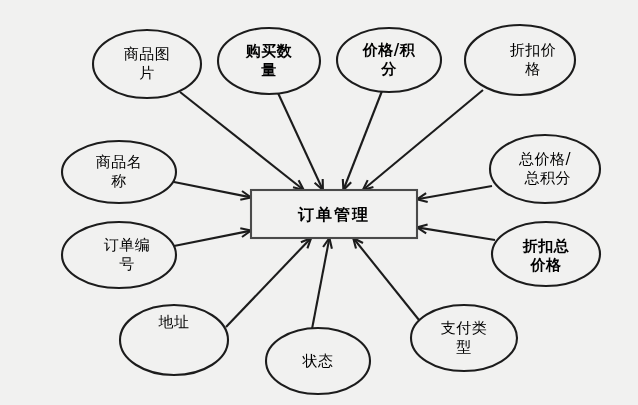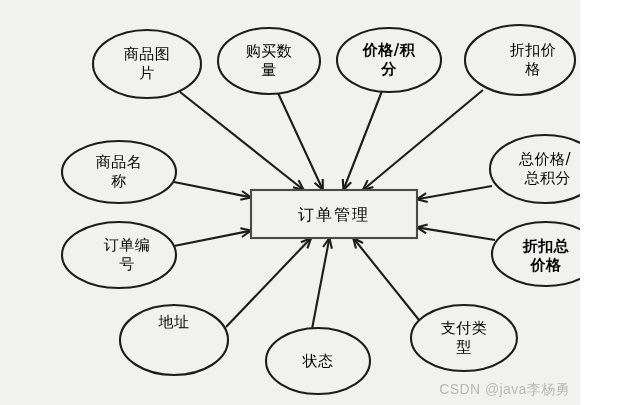--- a/index.html
+++ b/index.html
@@ -5,21 +5,21 @@
   html, body {
     margin: 0;
     padding: 0;
     background: #ffffff;
   }
   body {
     font-family: "Liberation Sans", "DejaVu Sans", sans-serif;
   }
   #diagram-canvas {
     position: relative;
-    width: 580px;
+    width: 638px;
     height: 405px;
     background: #f1f1f0;
     overflow: hidden;
   }
   #er-svg {
     position: absolute;
     left: 0;
     top: 0;
     width: 638px;
     height: 405px;
@@ -56,20 +56,21 @@
     font-family: "DejaVu Sans", "Liberation Sans", sans-serif;
     font-size: 15px;
     line-height: 19px;
     letter-spacing: 0.5px;
     white-space: pre-line;
     pointer-events: none;
   }
   .node-label.entity {
     font-size: 16px;
     letter-spacing: 2px;
+    font-weight: bold;
   }
   #watermark {
     position: absolute;
     right: 10px;
     bottom: 6px;
     color: #b9b9b9;
     font-family: "Liberation Sans", "DejaVu Sans", sans-serif;
     font-size: 14px;
     letter-spacing: 0.4px;
     user-select: none;
@@ -117,36 +118,35 @@
         <ellipse cx="174" cy="340" rx="54" ry="35" class="node-ellipse"></ellipse>
         <ellipse cx="318" cy="361" rx="52" ry="33" class="node-ellipse"></ellipse>
         <ellipse cx="464" cy="338" rx="53" ry="33" class="node-ellipse"></ellipse>
         <rect x="251" y="190" width="166" height="48" class="node-rect"></rect>
       </g>
   </svg>
 
   <div id="labels-layer">
       <div class="node-label" style="left: 93px; top: 30px; width: 108px; height: 68px;">商品图
 片</div>
-      <div class="node-label" style="left: 218px; top: 28px; width: 102px; height: 66px;">购买数
+      <div class="node-label" style="left: 218px; top: 28px; width: 102px; height: 66px; font-weight: bold;">购买数
 量</div>
       <div class="node-label" style="left: 337px; top: 28px; width: 104px; height: 64px; font-weight: bold;">价格/积
 分</div>
       <div class="node-label" style="left: 478px; top: 25px; width: 110px; height: 70px;">折扣价
 格</div>
       <div class="node-label" style="left: 62px; top: 141px; width: 114px; height: 62px;">商品名
 称</div>
       <div class="node-label" style="left: 70px; top: 222px; width: 114px; height: 66px;">订单编
 号</div>
       <div class="node-label" style="left: 490px; top: 135px; width: 110px; height: 68px; text-align: right;">总价格/
 总积分</div>
       <div class="node-label" style="left: 492px; top: 224px; width: 108px; height: 64px; font-weight: bold;">折扣总
 价格</div>
       <div class="node-label" style="left: 120px; top: 287px; width: 108px; height: 70px;">地址</div>
       <div class="node-label" style="left: 266px; top: 328px; width: 104px; height: 66px; text-align: right;">状态</div>
       <div class="node-label" style="left: 411px; top: 305px; width: 106px; height: 66px; text-align: center;">支付类
 型</div>
       <div class="node-label entity" style="left: 251px; top: 190px; width: 166px; height: 48px;">订单管理</div>
     </div>
 
-  <div id="watermark">CSDN @java李杨勇</div>
 
 </div>
 
 </body></html>

